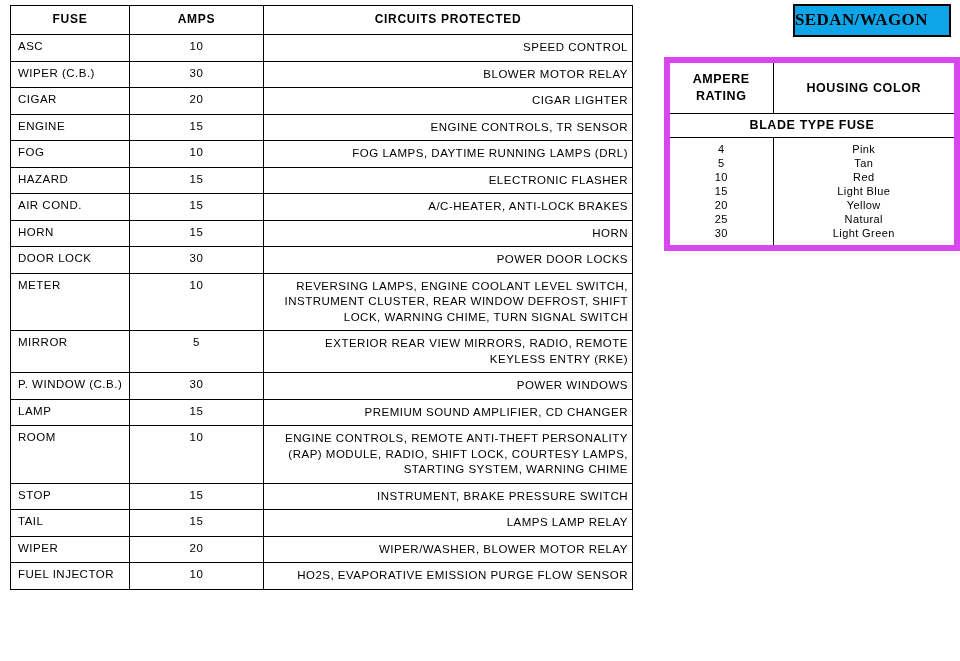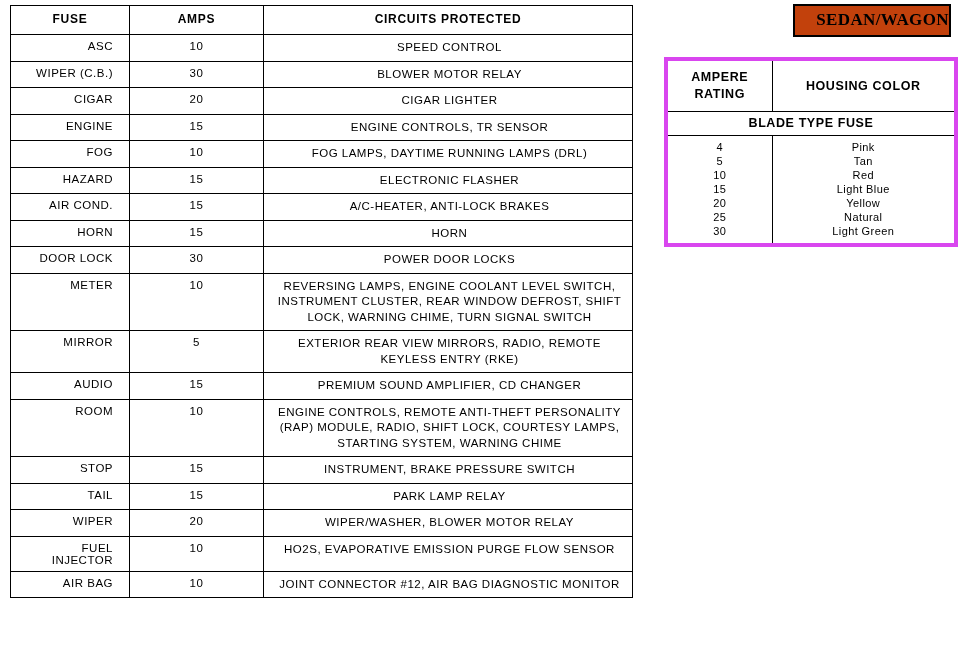--- a/index.html
+++ b/index.html
@@ -37,69 +37,69 @@
     font-size: 12px;
     font-weight: bold;
     letter-spacing: 0.7px;
     text-align: center;
     padding: 6px 2px 6px 2px;
     height: 16px;
   }
   table.fuse td.c-fuse {
     font-size: 11.5px;
     letter-spacing: 0.5px;
-    padding: 5px 16px 5px 7px;
-    text-align: right;
+    padding: 5px 0 5px 7px;
+    text-align: left;
     margin-left: 12px;
   }
   table.fuse td.c-amps {
     font-size: 11.5px;
     letter-spacing: 0.5px;
     padding: 5px 4px 5px 4px;
     text-align: center;
   }
   table.fuse td.c-circ {
     font-size: 11.5px;
     letter-spacing: 0.5px;
     padding: 5px 4px 5px 7px;
-    text-align: center;
+    text-align: right;
     line-height: 1.35;
   }
   col.w-fuse { width: 119px; }
   col.w-amps { width: 134px; }
   col.w-circ { width: 369px; }
 
   
   #sedan-wagon-box {
     position: absolute;
     left: 793px;
     top: 4px;
     width: 154px;
     border: 2px solid #000000;
-    text-align: right;
+    text-align: left;
     font-family: "Liberation Serif", serif;
     font-weight: bold;
     font-size: 17px;
     letter-spacing: 0.4px;
     padding: 4px 0 5px 0;
-    background: #c2410c;
+    background: #0ea5e9;
   }
 
   
   #legend-wrap {
     position: absolute;
     left: 664px;
     top: 57px;
     width: 290px;
   }
   table.legend {
     border-collapse: collapse;
     width: 290px;
     table-layout: fixed;
-    border: 4px solid #d946ef;
+    border: 6px solid #d946ef;
   }
   table.legend th,
   table.legend td {
     border: 1px solid #000000;
     text-align: center;
   }
   table.legend th.amp-rating {
     font-size: 12.5px;
     font-weight: bold;
     letter-spacing: 0.6px;
@@ -200,53 +200,53 @@
           <td class="c-fuse">METER</td>
           <td class="c-amps">10</td>
           <td class="c-circ">REVERSING LAMPS, ENGINE COOLANT LEVEL SWITCH, INSTRUMENT CLUSTER, REAR WINDOW DEFROST, SHIFT LOCK, WARNING CHIME, TURN SIGNAL SWITCH</td>
         </tr>
         <tr>
           <td class="c-fuse">MIRROR</td>
           <td class="c-amps">5</td>
           <td class="c-circ">EXTERIOR REAR VIEW MIRRORS, RADIO, REMOTE KEYLESS ENTRY (RKE)</td>
         </tr>
         <tr>
-          <td class="c-fuse">AUDIO</td>
+          <td class="c-fuse">P. WINDOW (C.B.)</td>
+          <td class="c-amps">30</td>
+          <td class="c-circ">POWER WINDOWS</td>
+        </tr>
+        <tr>
+          <td class="c-fuse">LAMP</td>
           <td class="c-amps">15</td>
           <td class="c-circ">PREMIUM SOUND AMPLIFIER, CD CHANGER</td>
         </tr>
         <tr>
           <td class="c-fuse">ROOM</td>
           <td class="c-amps">10</td>
           <td class="c-circ">ENGINE CONTROLS, REMOTE ANTI-THEFT PERSONALITY (RAP) MODULE, RADIO, SHIFT LOCK, COURTESY LAMPS, STARTING SYSTEM, WARNING CHIME</td>
         </tr>
         <tr>
           <td class="c-fuse">STOP</td>
           <td class="c-amps">15</td>
           <td class="c-circ">INSTRUMENT, BRAKE PRESSURE SWITCH</td>
         </tr>
         <tr>
           <td class="c-fuse">TAIL</td>
           <td class="c-amps">15</td>
-          <td class="c-circ">PARK LAMP RELAY</td>
+          <td class="c-circ">LAMPS LAMP RELAY</td>
         </tr>
         <tr>
           <td class="c-fuse">WIPER</td>
           <td class="c-amps">20</td>
           <td class="c-circ">WIPER/WASHER, BLOWER MOTOR RELAY</td>
         </tr>
         <tr>
           <td class="c-fuse">FUEL INJECTOR</td>
           <td class="c-amps">10</td>
           <td class="c-circ">HO2S, EVAPORATIVE EMISSION PURGE FLOW SENSOR</td>
-        </tr>
-        <tr>
-          <td class="c-fuse">AIR BAG</td>
-          <td class="c-amps">10</td>
-          <td class="c-circ">JOINT CONNECTOR #12, AIR BAG DIAGNOSTIC MONITOR</td>
         </tr>
       </tbody>
   </table>
 </div>
 
 <div id="sedan-wagon-box">SEDAN/WAGON</div>
 
 <div id="legend-wrap">
   <table class="legend">
     <colgroup>

